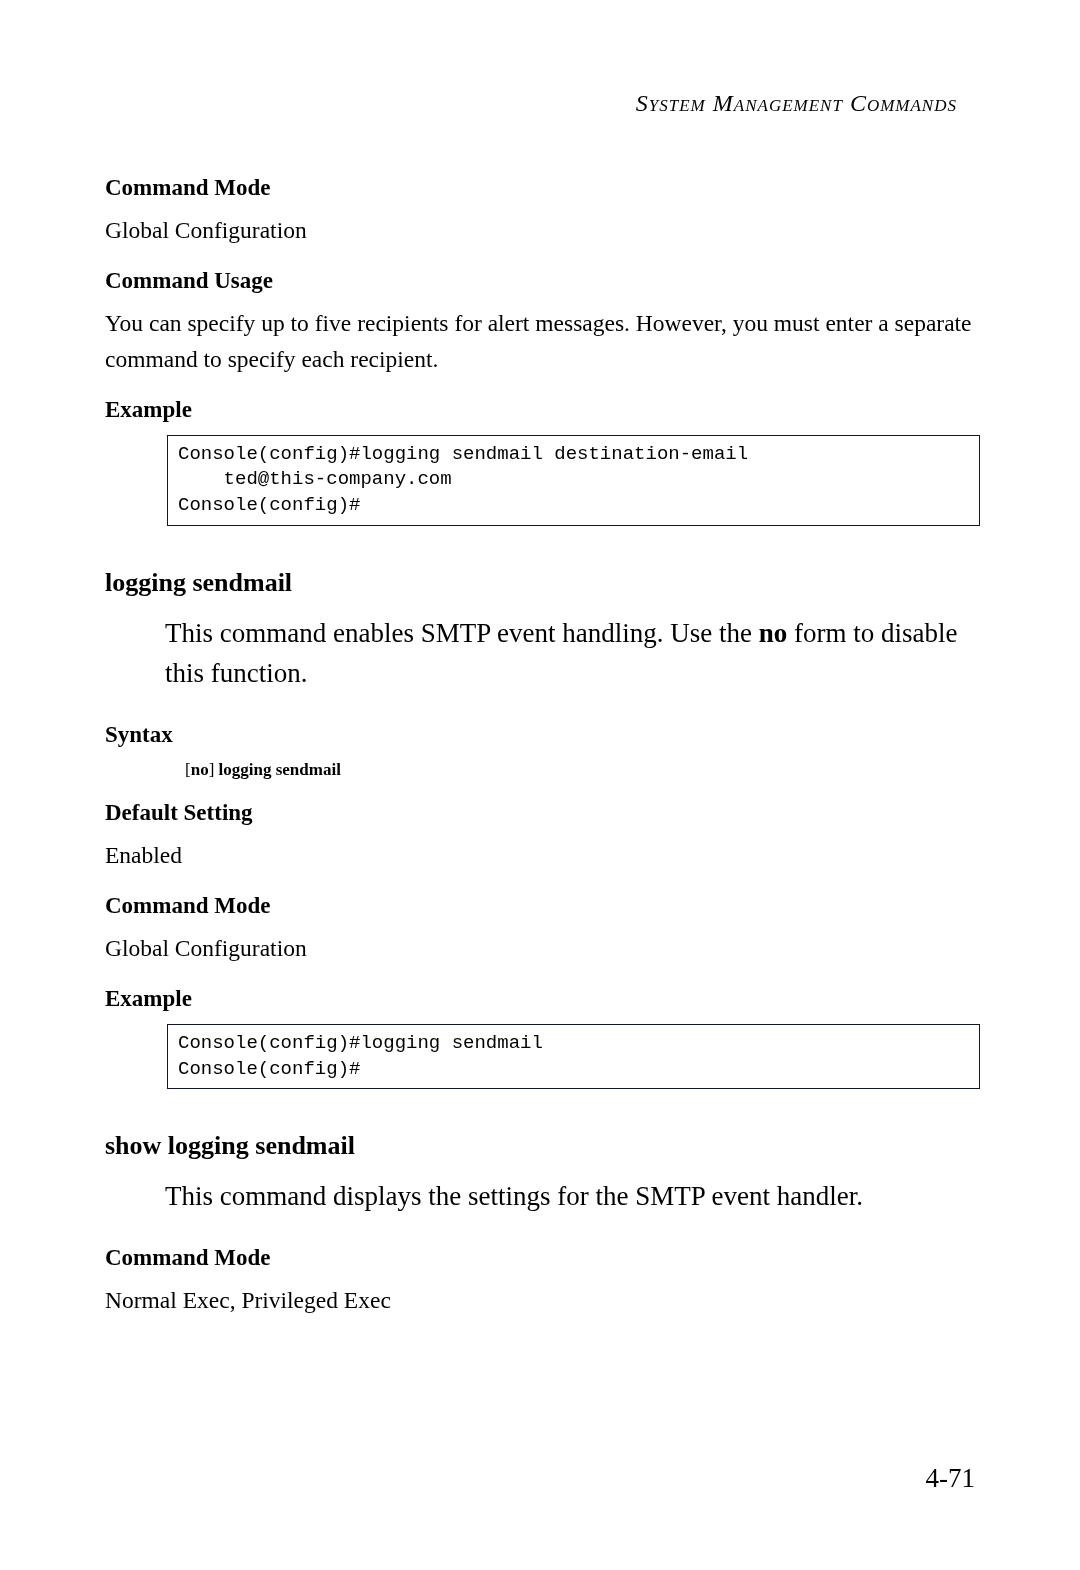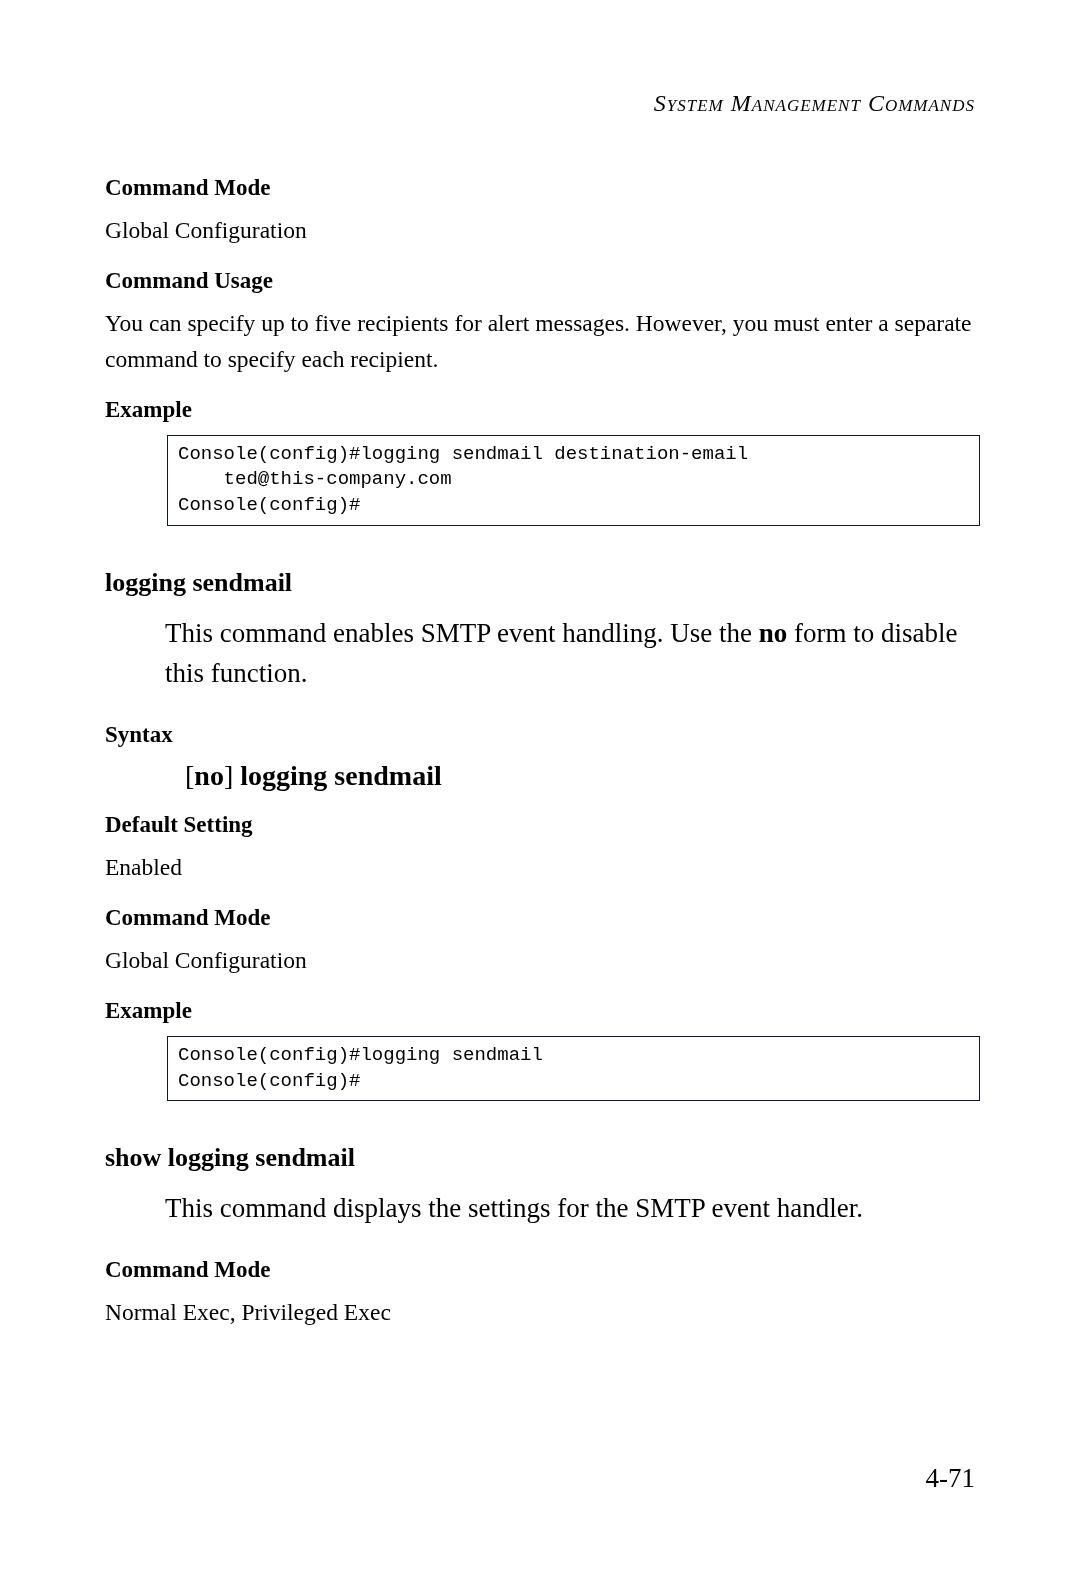--- a/index.html
+++ b/index.html
@@ -17,36 +17,36 @@
       padding: 90px 100px 70px 105px;
     }
     .header {
       text-align: right;
       font-variant: small-caps;
       font-style: italic;
       font-size: 24px;
       font-weight: normal;
       letter-spacing: 1px;
       margin-bottom: 58px;
-      margin-right: 5px;
+      margin-right: 23px;
     }
     .sub-heading {
       font-weight: bold;
       font-size: 23px;
       margin-bottom: 12px;
       margin-top: 4px;
     }
     .body-text {
       font-size: 23.5px;
       line-height: 1.5;
       margin-bottom: 20px;
     }
     .syntax-line {
       font-weight: bold;
-      font-size: 28px;
+      font-size: 17px;
       margin-left: 80px;
       margin-bottom: 20px;
     }
     .syntax-line .bracket {
       font-weight: normal;
     }
     .code-box {
       border: 1px solid #0f172a;
       margin-left: 62px;
       margin-right: 0px;

